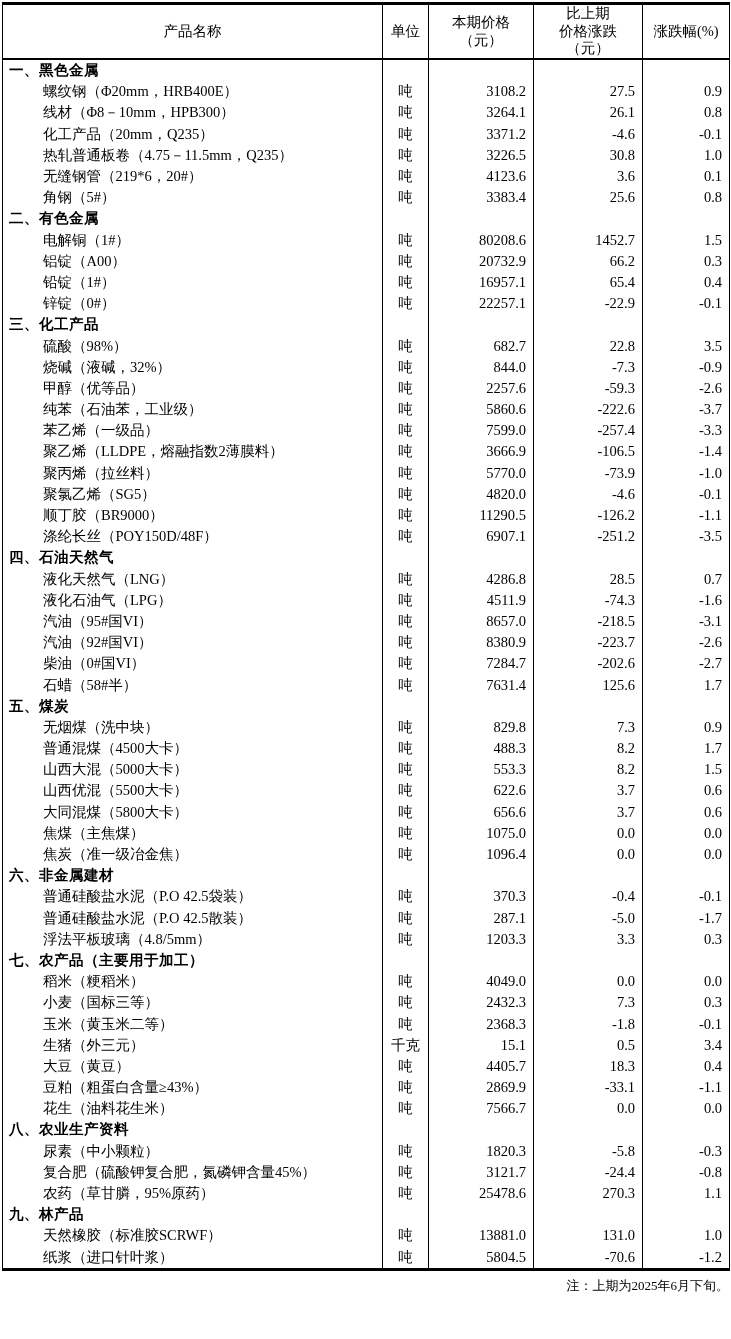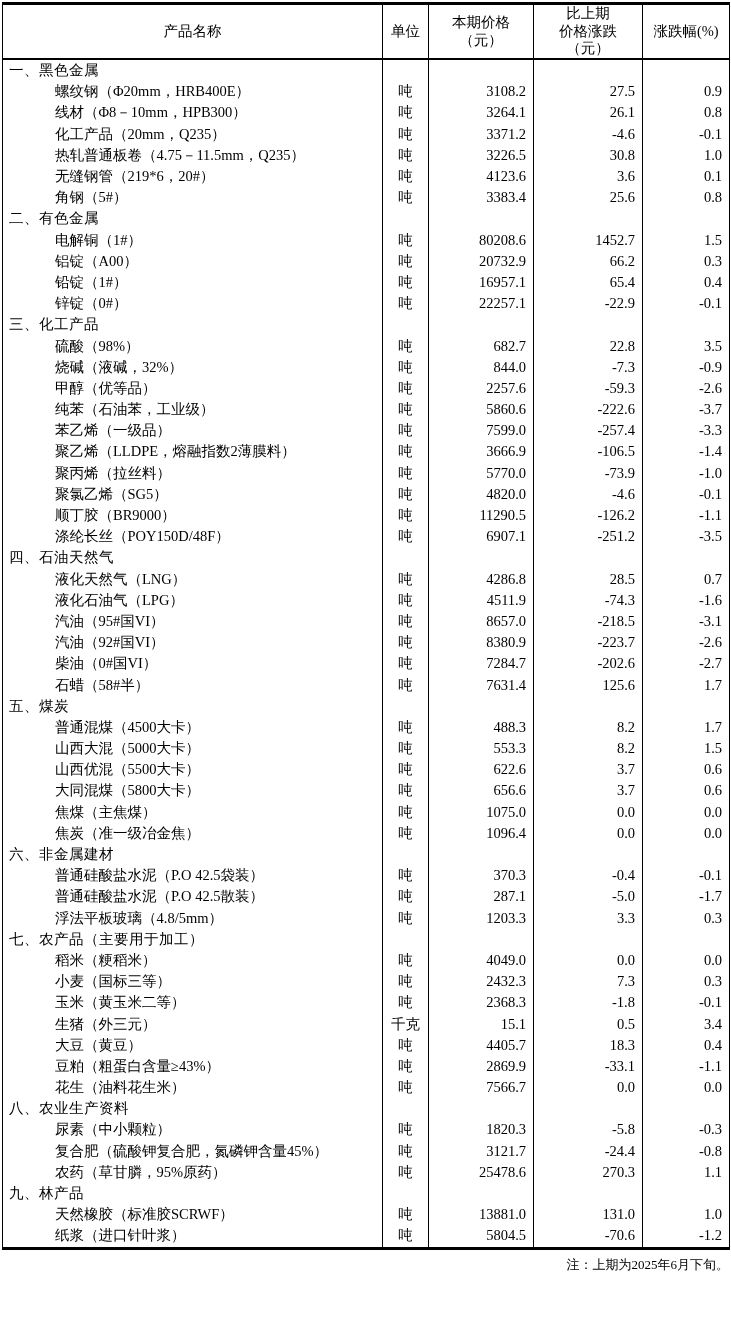--- a/index.html
+++ b/index.html
@@ -48,24 +48,24 @@
     border-left: 1px solid #000;
     border-right: 1px solid #000;
     font-size: 14.5px;
     height: 21.19px;
     line-height: 21.19px;
     padding: 0;
     overflow: hidden;
     white-space: nowrap;
     vertical-align: middle;
   }
-  td.name { text-align: left; padding-left: 52px; }
+  td.name { text-align: left; padding-left: 40px; }
   tr.section-row td.name {
     padding-left: 6px;
-    font-weight: normal;
+    font-weight: bold;
     letter-spacing: 0.5px;
   }
   td.unit { text-align: center; }
   td.num  { text-align: right; padding-right: 7px; }
 
   .note {
     font-size: 13px;
     line-height: 1.4;
     padding: 6px 0 0 4px;
     text-align: right;
@@ -337,20 +337,27 @@
   </tr>
 
   <tr class="section-row">
     <td class="name">五、煤炭</td>
     <td class="unit"></td>
     <td class="num"></td>
     <td class="num"></td>
     <td class="num"></td>
   </tr>
 
+  <tr class="item-row">
+    <td class="name">无烟煤（洗中块）</td>
+    <td class="unit">吨</td>
+    <td class="num">829.8</td>
+    <td class="num">7.3</td>
+    <td class="num">0.9</td>
+  </tr>
 
   <tr class="item-row">
     <td class="name">普通混煤（4500大卡）</td>
     <td class="unit">吨</td>
     <td class="num">488.3</td>
     <td class="num">8.2</td>
     <td class="num">1.7</td>
   </tr>
 
   <tr class="item-row">

